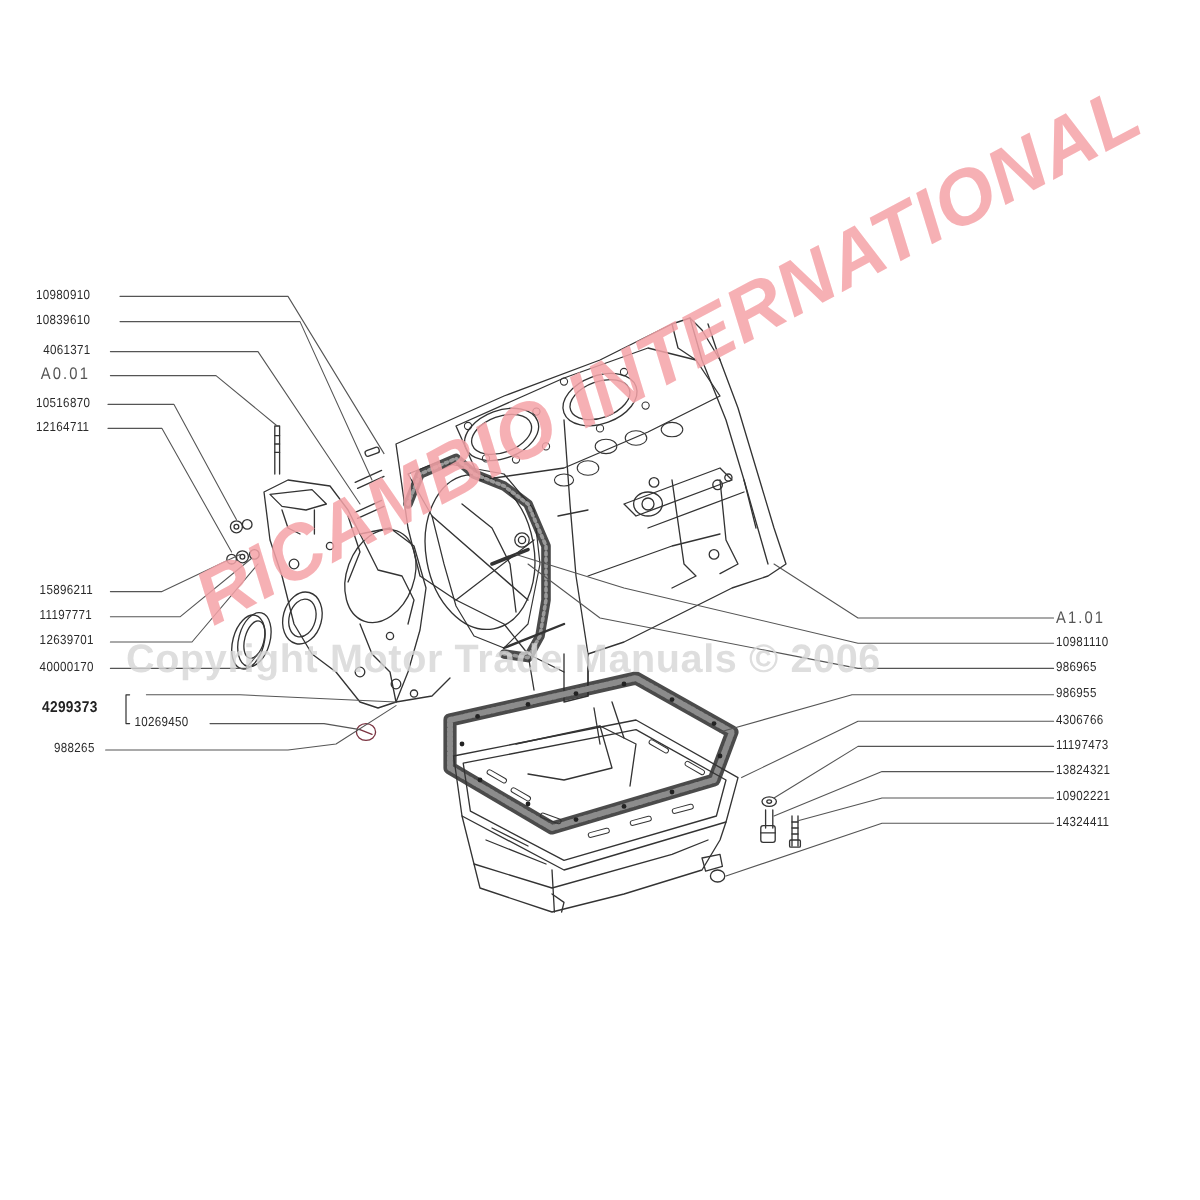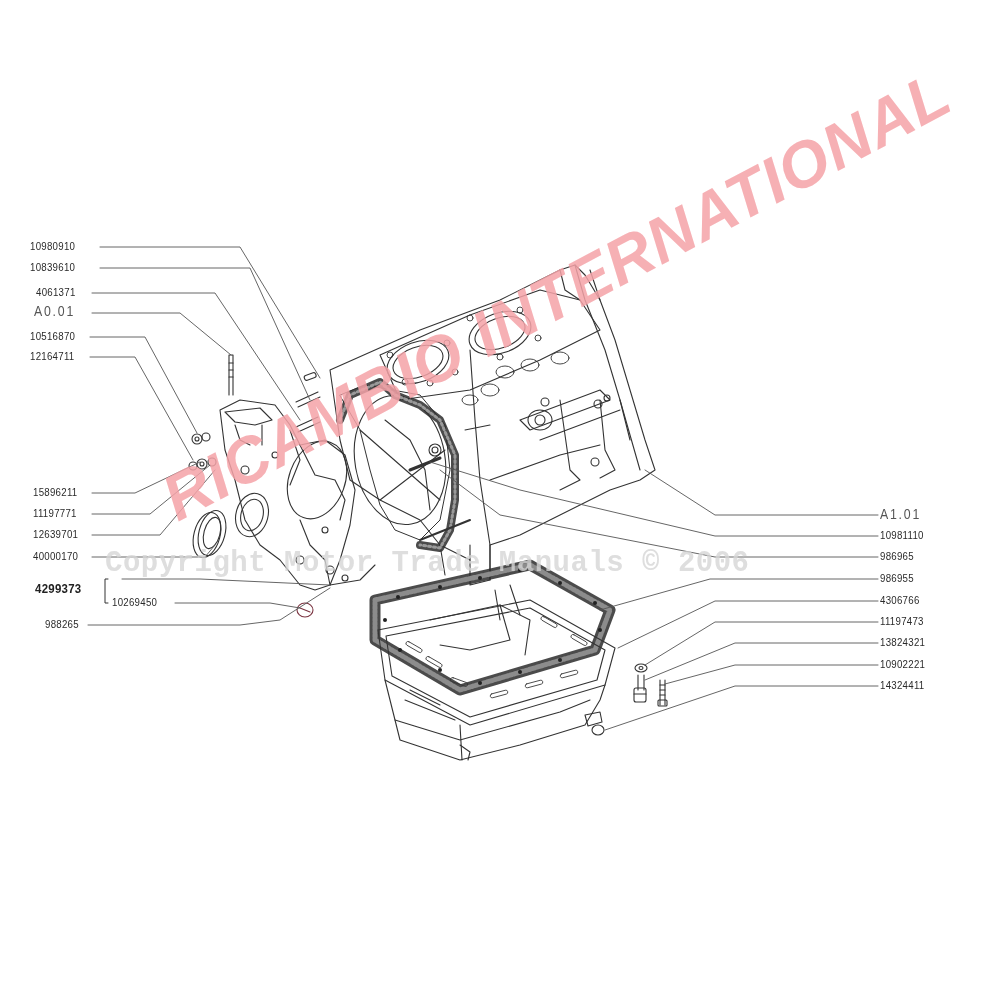--- a/index.html
+++ b/index.html
@@ -2,21 +2,21 @@
 <html><head>
 <meta charset="utf-8">
 <style>
   html, body { margin: 0; padding: 0; background: #ffffff; }
   body { width: 1000px; height: 1000px; position: relative; overflow: hidden; font-family: "DejaVu Sans Mono", monospace; }
   #diagram { position: absolute; left: 0; top: 0; width: 1000px; height: 1000px; }
   .lbl { position: absolute; font-family: "Liberation Sans", sans-serif; font-size: 11px; color: #2a2a2a; letter-spacing: 0.3px; white-space: nowrap; transform: scaleX(0.88); transform-origin: left center; }
   .lbl.ref { font-size: 14px; color: #555; letter-spacing: 2px; font-weight: normal; }
   .lbl.big { font-size: 13px; color: #222; font-weight: bold; }
   .wm-red { position: absolute; left: 150px; top: 470px; font-family: "Liberation Sans", sans-serif; font-weight: bold; font-style: italic; font-size: 64px; color: #f5a3a8; opacity: 0.85; transform: rotate(-28deg); transform-origin: left top; white-space: nowrap; letter-spacing: 1px; pointer-events: none; }
-  .wm-grey { position: absolute; left: 105px; top: 530px; font-family: Liberation Mono, monospace; font-weight: bold; font-size: 29px; color: #d6d6d6; opacity: 0.8; white-space: nowrap; letter-spacing: 0.5px; pointer-events: none; margin-top: 17px; }
+  .wm-grey { position: absolute; left: 105px; top: 530px; font-family: Liberation Sans, sans-serif; font-weight: bold; font-size: 33px; color: #d6d6d6; opacity: 0.8; white-space: nowrap; letter-spacing: 0.5px; pointer-events: none; }
 </style>
 </head>
 <body>
 
 <svg id="diagram" viewBox="0 0 1000 1000" xmlns="http://www.w3.org/2000/svg">
   <g fill="none" stroke="#333" stroke-width="1.1" stroke-linejoin="round" stroke-linecap="round">
 
     <g>
 
       <path d="M330 370 L420 330 L500 300 L560 270 L575 265 L585 275 L600 300 L615 340 L630 390 L645 440 L655 470 L640 480 L610 490 L560 515 L520 535 L490 545 L490 580 L470 585 L470 560 L440 545 L420 520 L380 500 L350 480 L340 440 Z"></path>

